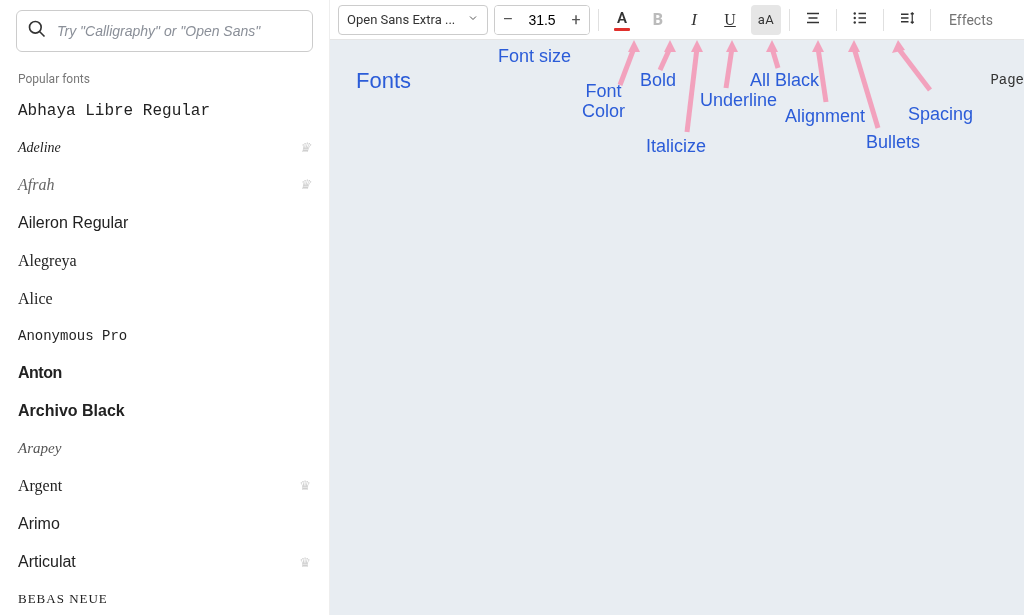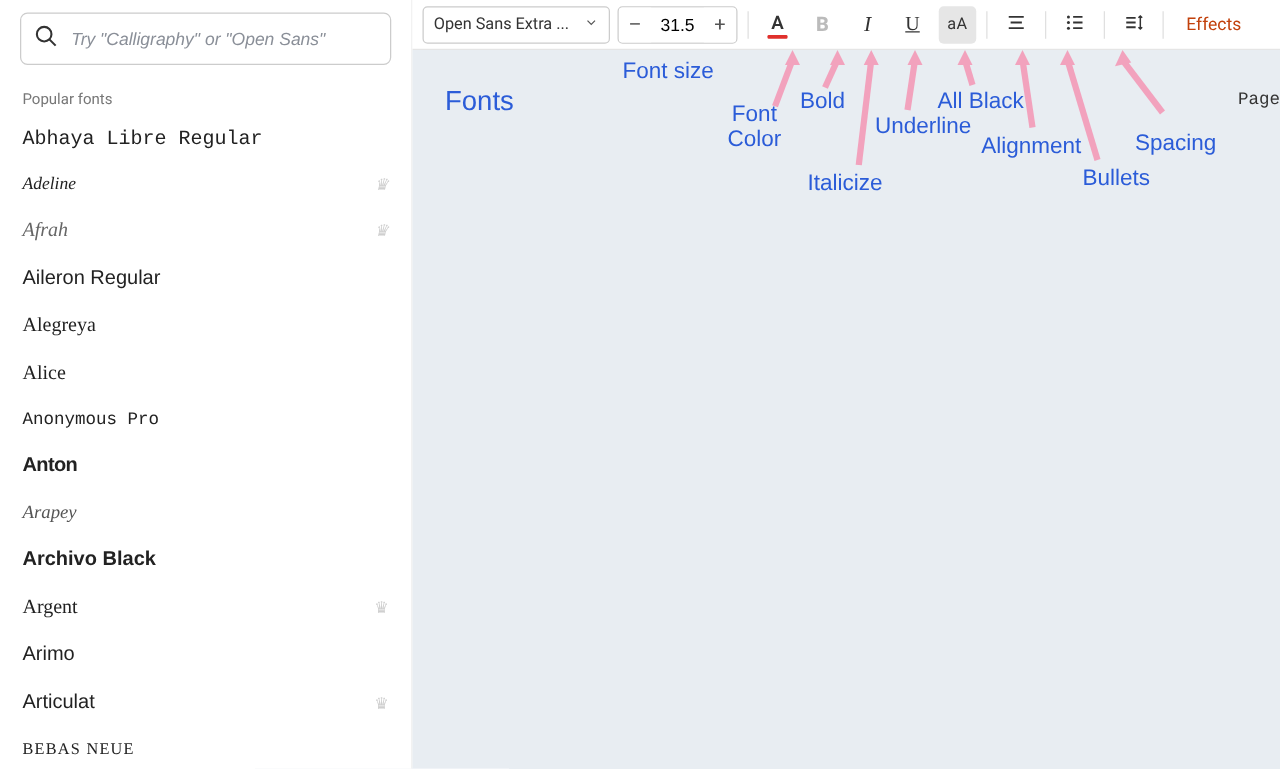--- a/index.html
+++ b/index.html
@@ -80,21 +80,21 @@
   .tbtn svg { width: 18px; height: 18px; }
   .divider { width: 1px; height: 22px; background: #e0e0e0; margin: 0 2px; }
   .font-color-btn { flex-direction: column; gap: 1px; }
   .color-bar { width: 16px; height: 3px; background: #e0302c; border-radius: 1px; }
   .bold-g { color: #bbb; font-weight: 800; font-size: 16px; }
   .italic-g { font-style: italic; font-family: "Georgia",serif; font-size: 17px; }
   .underline-g { text-decoration: underline; font-family: "Georgia",serif; font-size: 16px; }
   .caps-g { font-size: 13px; letter-spacing: 0.5px; }
   .effects-btn {
     padding: 0 10px; height: 30px; display: flex; align-items: center;
-    font-size: 14px; cursor: pointer; color: #c2410c;
+    font-size: 14px; cursor: pointer; color: #737373;
   }
 
   .canvas {
     flex: 1; background: #e8edf2; position: relative; overflow: hidden;
   }
   .annotation {
     position: absolute; color: #2b5cd8; font-size: 18px; font-weight: 400;
     font-family: Arial, sans-serif;
   }
   .ann-fonts { left: 26px; top: 28px; font-size: 22px; }
@@ -148,25 +148,25 @@
       </li>
       <li class="font-item f-alice">
         <span>Alice</span>
       </li>
       <li class="font-item f-anonymous">
         <span>Anonymous Pro</span>
       </li>
       <li class="font-item f-anton">
         <span>Anton</span>
       </li>
+      <li class="font-item f-archivo">
+        <span>Archivo Black</span>
+      </li>
       <li class="font-item f-arapey">
         <span>Arapey</span>
-      </li>
-      <li class="font-item f-archivo">
-        <span>Archivo Black</span>
       </li>
       <li class="font-item f-argent">
         <span>Argent</span>
         <span class="crown">♛</span>
       </li>
       <li class="font-item f-arimo">
         <span>Arimo</span>
       </li>
       <li class="font-item f-articulat">
         <span>Articulat</span>

